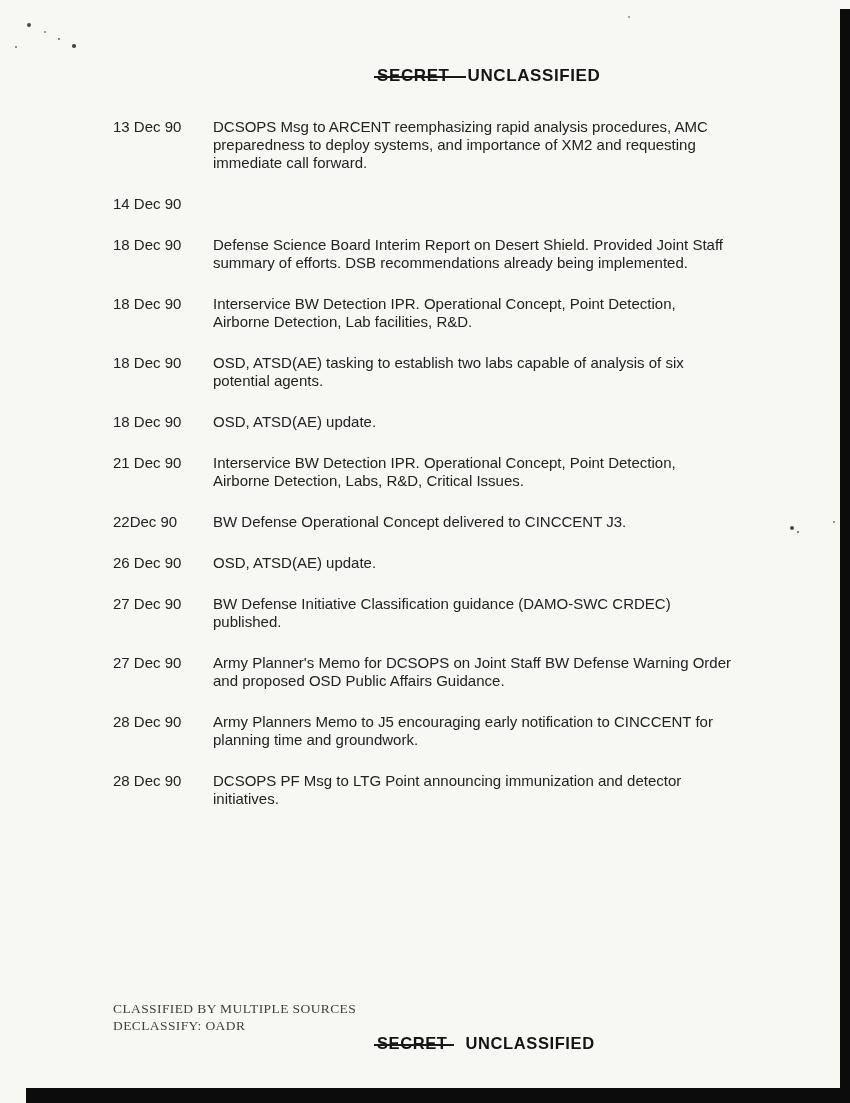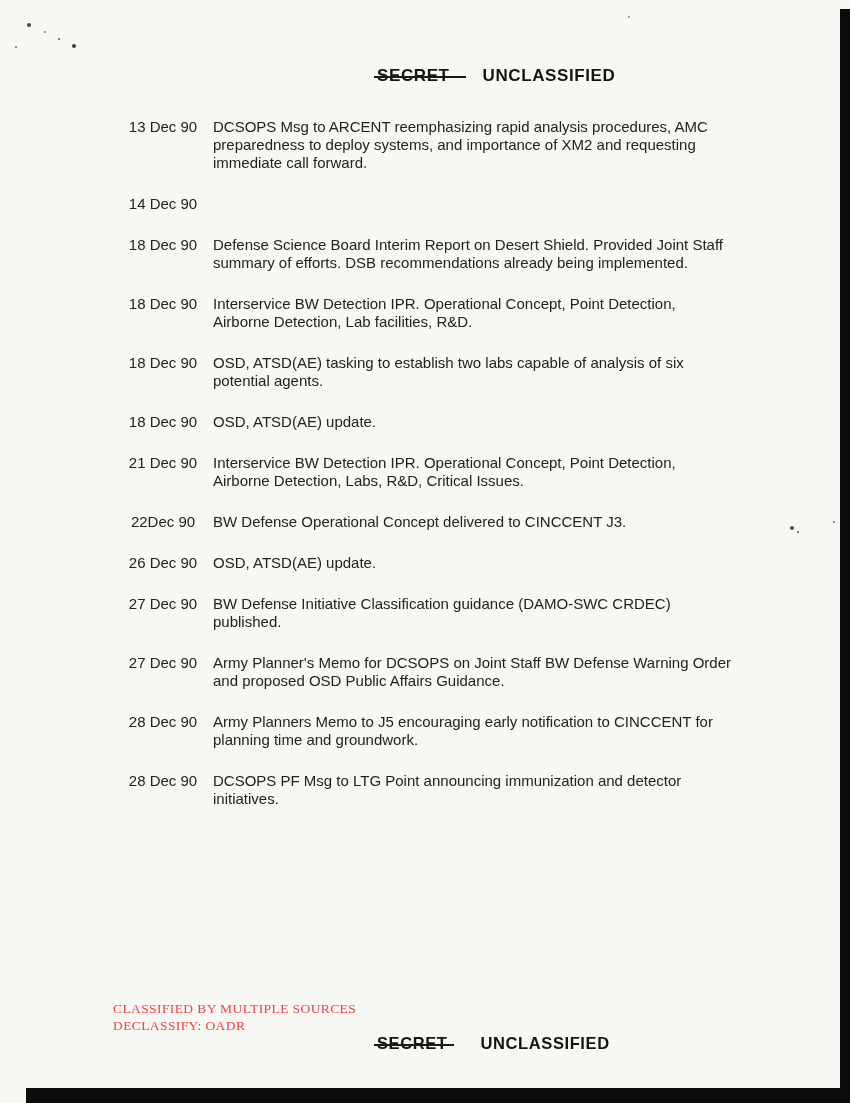--- a/index.html
+++ b/index.html
@@ -18,21 +18,21 @@
     height: 1103px;
     background: #f7f7f4;
     overflow: hidden;
     color: #1f1f1f;
   }
   
   .class-line {
     position: absolute;
     display: flex;
     align-items: baseline;
-    gap: 33px;
+    gap: 18px;
     font-weight: bold;
     font-size: 17px;
     letter-spacing: 0.6px;
     color: #141414;
     white-space: nowrap;
   }
   .class-top { left: 377px; top: 66px; }
   .class-bottom { left: 377px; top: 1034px; font-size: 16.5px; }
   .struck { position: relative; }
   .struck::after {
@@ -54,33 +54,32 @@
   .entry {
     display: flex;
     margin-bottom: 23px;
     font-size: 15px;
     line-height: 18px;
     color: #222;
   }
   .entry .date {
     flex: 0 0 100px;
     width: 100px;
-    text-align: center;
   }
   .entry .text { flex: 1; }
   
   .footer-admin {
     position: absolute;
     left: 113px;
     top: 1001px;
     font-family: "Liberation Serif", "DejaVu Serif", serif;
     font-size: 13.5px;
     line-height: 16.5px;
     letter-spacing: 0.4px;
-    color: #ef4444;
+    color: #404040;
   }
   
   .edge-right {
     position: absolute;
     right: 0;
     top: 9px;
     width: 10px;
     height: 1094px;
     background: #0c0c0c;
   }

